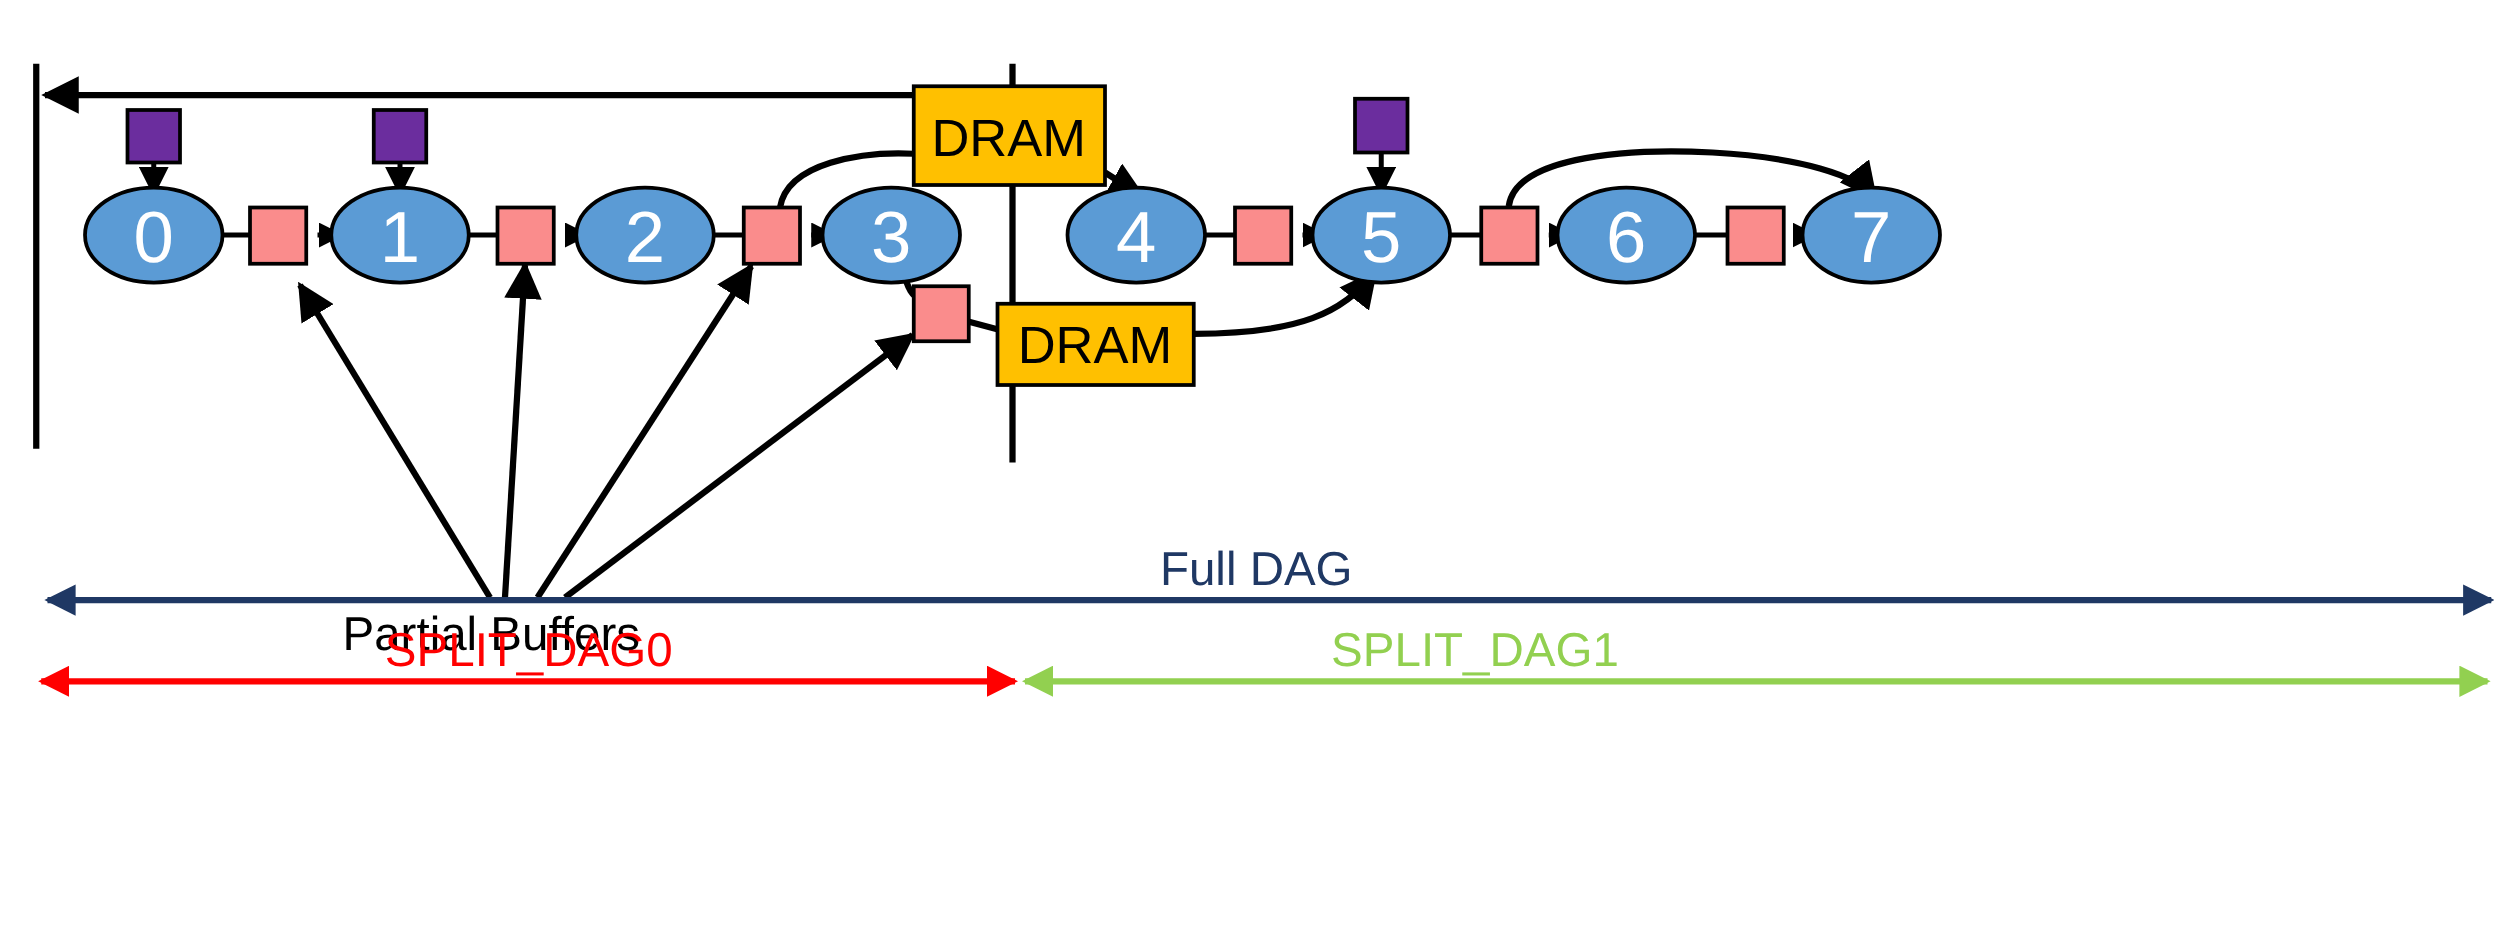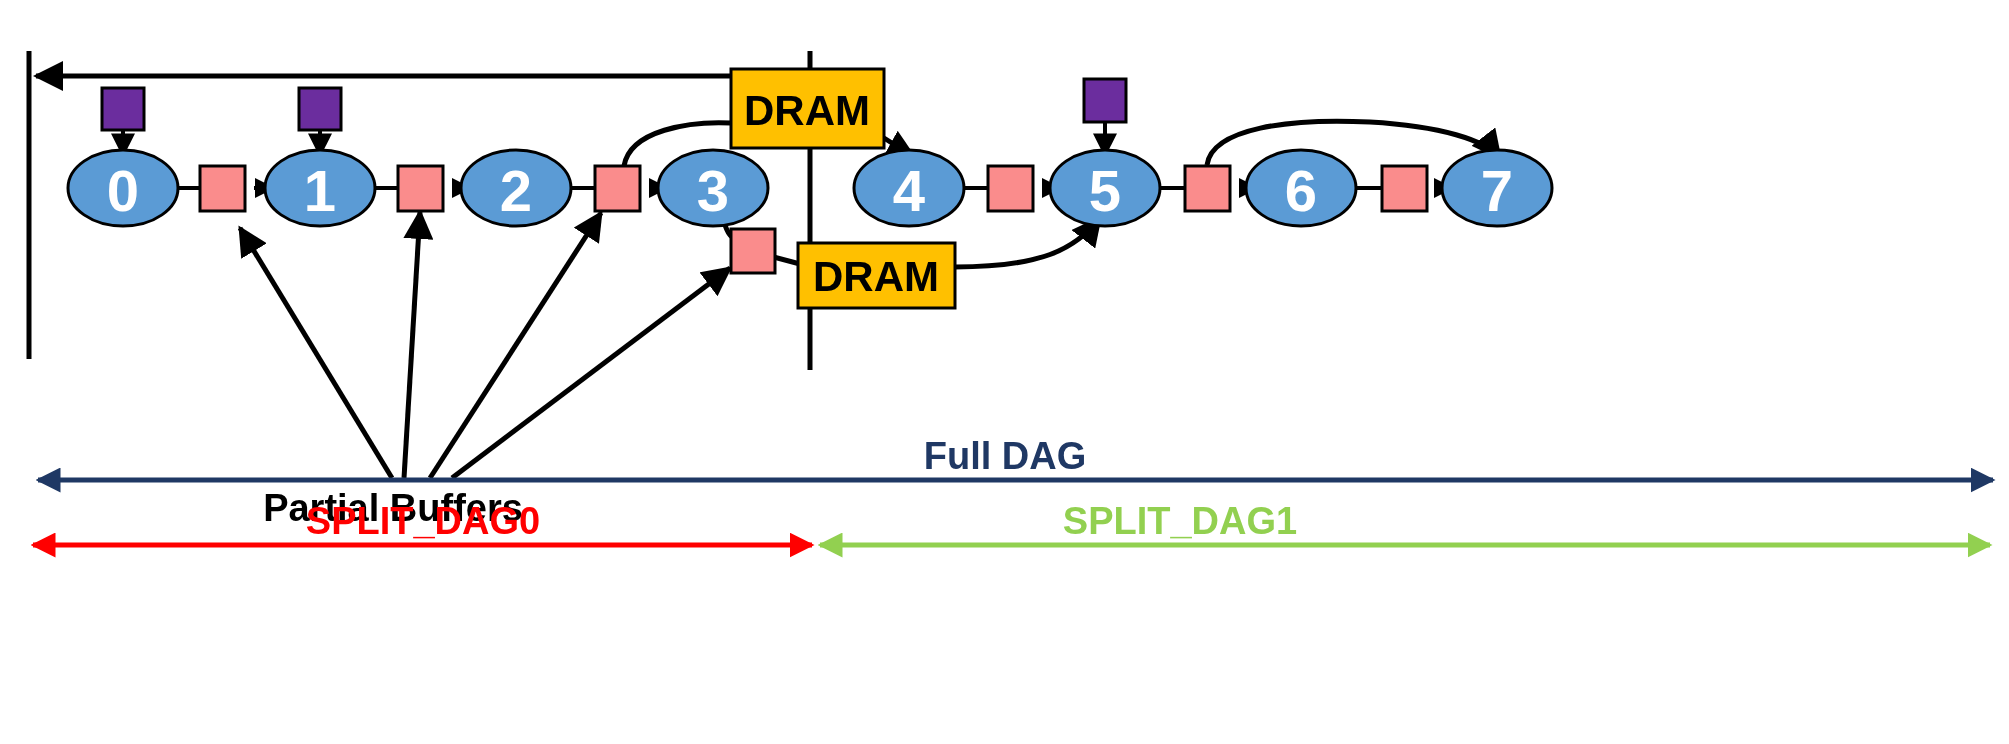--- a/index.html
+++ b/index.html
@@ -11,21 +11,20 @@
     width: 2009px;
     height: 744px;
     font-family: "Liberation Sans", sans-serif;
     overflow: hidden;
   }
   #stage {
     position: relative;
     width: 1811px;
     height: 744px;
     background: #ffffff;
-    font-weight: bold;
   }
   svg#diagram {
     position: absolute;
     left: 0;
     top: 0;
     width: 2009px;
     height: 744px;
     display: block;
   }
   .node-ellipse {

